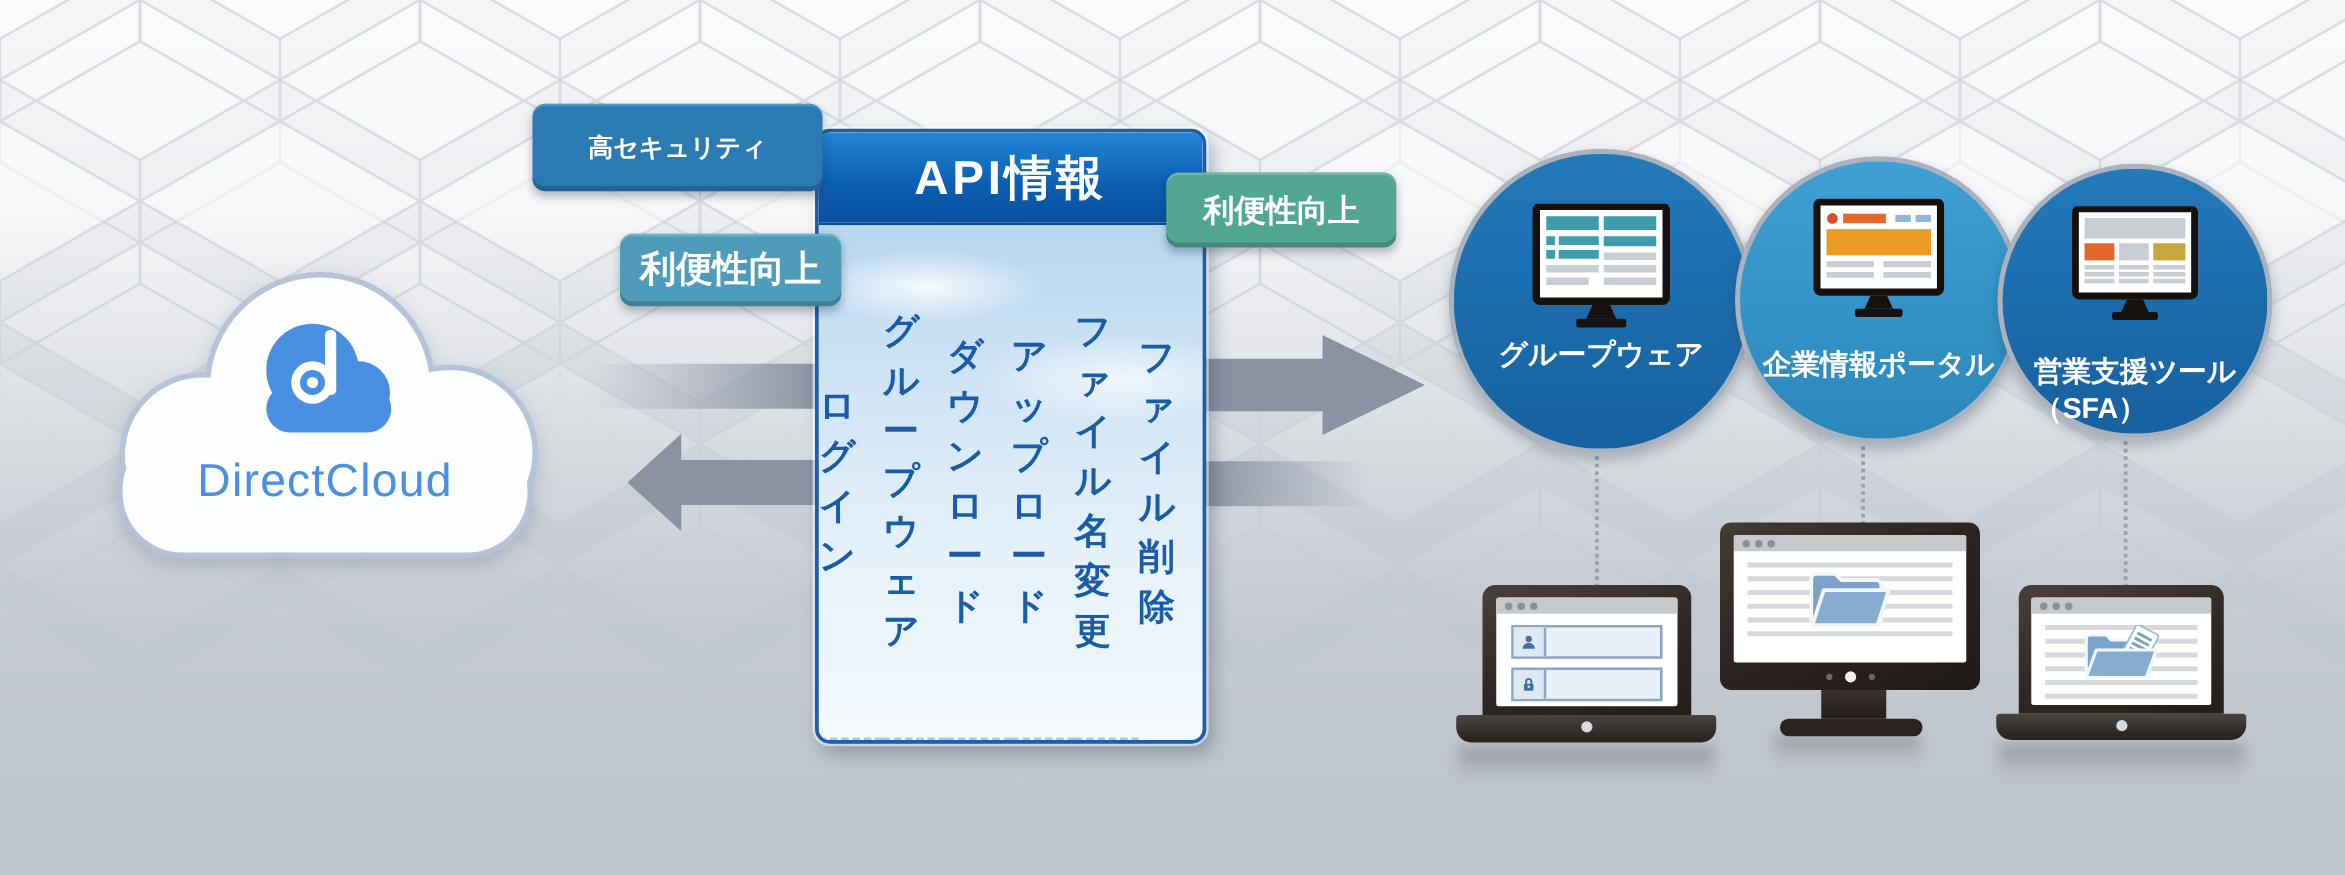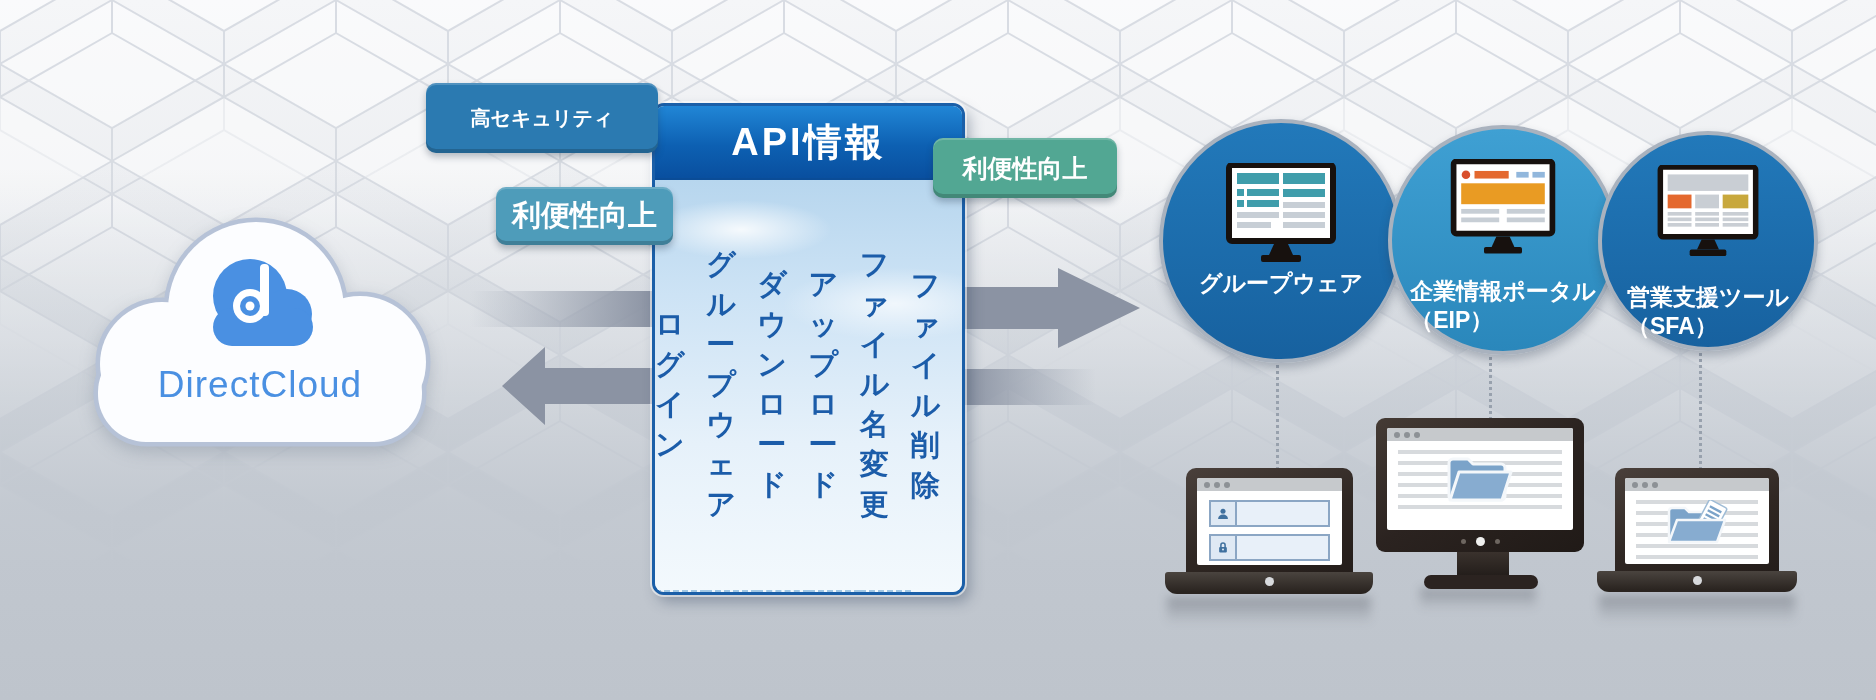--- a/index.html
+++ b/index.html
@@ -212,21 +212,20 @@
         <rect x="16" y="52" width="40" height="5"></rect>
           <rect x="64" y="52" width="40" height="5"></rect>
         <rect x="16" y="61" width="40" height="5"></rect>
           <rect x="64" y="61" width="40" height="5"></rect>
       </g>
       <path d="M53 81 h14 l5 11 h-24 z" fill="#17110e"></path>
       <rect x="40" y="92" width="40" height="7" rx="2" fill="#17110e"></rect>
     </svg>
     <div class="circle-label">
       <span>企業情報ポータル</span>
-      <span>（EIP）</span>
     </div>
   </div>
 
   <div class="circle c3">
     <svg class="monitor-icon" width="110" height="94" viewBox="0 0 120 102">
       <rect x="8" y="2" width="104" height="76" rx="3" fill="#ffffff" stroke="#17110e" stroke-width="6"></rect>
       <rect x="16" y="10" width="88" height="18" fill="#c9ced4"></rect>
       <rect x="16" y="32" width="26" height="15" fill="#e4682e"></rect>
       <rect x="46" y="32" width="26" height="15" fill="#c9ced4"></rect>
       <rect x="76" y="32" width="28" height="15" fill="#c8a83d"></rect>

